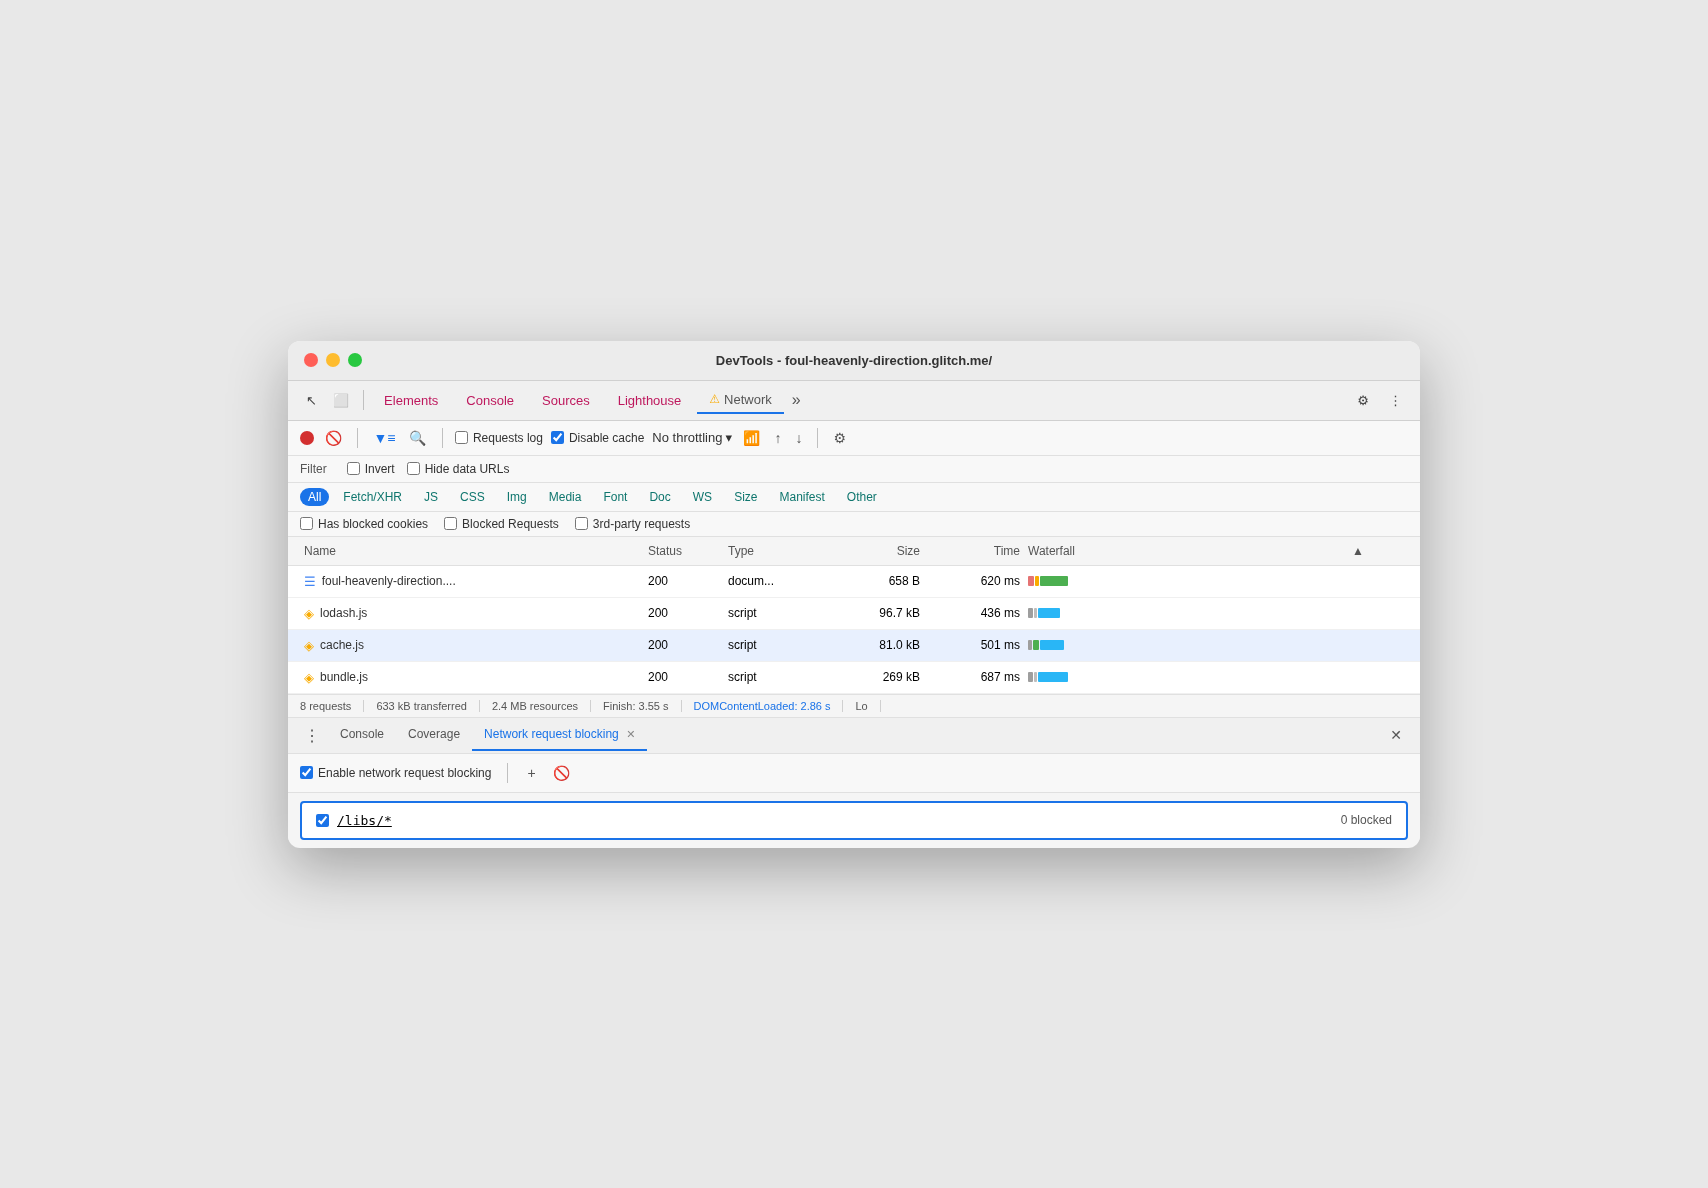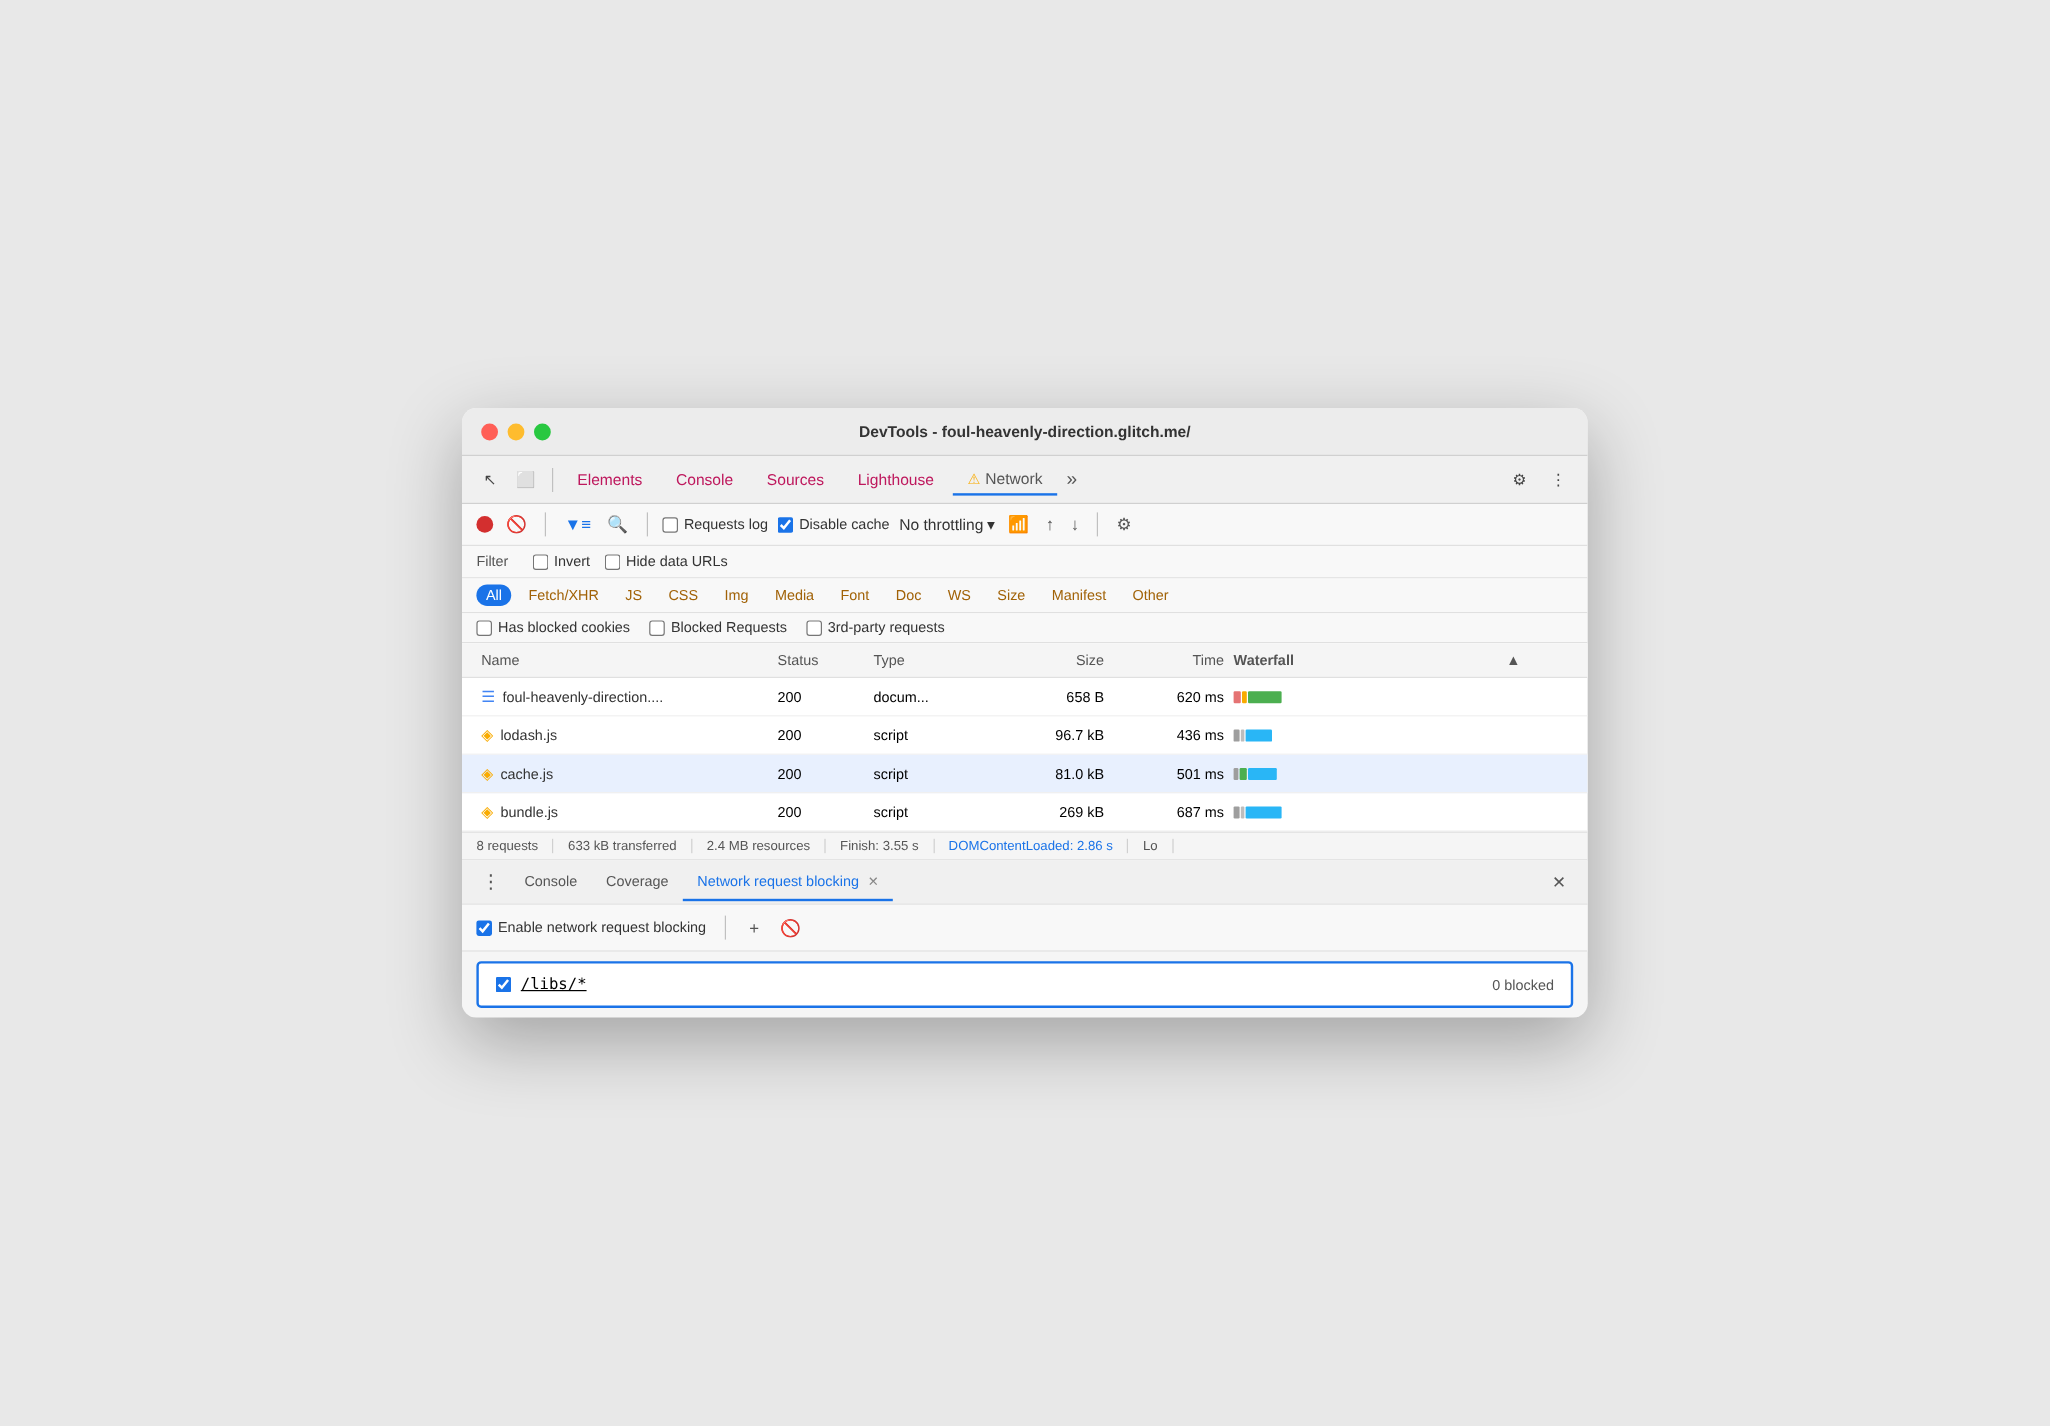--- a/index.html
+++ b/index.html
@@ -5,21 +5,21 @@
     * { box-sizing: border-box; margin: 0; padding: 0; }
     body {
       background: #e8e8e8;
       display: flex;
       justify-content: center;
       align-items: center;
       min-height: 100vh;
       font-family: -apple-system, BlinkMacSystemFont, 'Segoe UI', sans-serif;
     }
     .window {
-      width: 938px;
+      width: 1132px;
       background: #f5f5f5;
       border-radius: 12px;
       box-shadow: 0 20px 60px rgba(0,0,0,0.3);
       overflow: hidden;
     }
     .title-bar {
       background: #ececec;
       border-bottom: 1px solid #d0d0d0;
       padding: 12px 16px;
       display: flex;
@@ -175,21 +175,21 @@
       border-bottom: 1px solid #e0e0e0;
       padding: 5px 12px;
       display: flex;
       align-items: center;
       gap: 6px;
     }
     .type-btn {
       background: none;
       border: none;
       font-size: 12px;
-      color: #a16207;
+      color: #0f766e;
       cursor: pointer;
       padding: 2px 8px;
       border-radius: 12px;
     }
     .type-btn.active {
       background: #1a73e8;
       color: white;
     }
     
     .checkbox-filter-bar {
@@ -461,21 +461,21 @@
   </div>
 
   <div class="network-table">
 
     <div class="table-header">
       <div class="col">Name</div>
       <div class="col">Status</div>
       <div class="col">Type</div>
       <div class="col right">Size</div>
       <div class="col right">Time</div>
-      <div class="col" style="display:flex;align-items:center;justify-content:space-between;font-weight:bold;">
+      <div class="col" style="display:flex;align-items:center;justify-content:space-between;">
         <span>Waterfall</span>
         <span>▲</span>
       </div>
       <div class="col"></div>
     </div>
 
     <div class="table-row">
       <div class="col row-name">
         <span class="row-icon icon-document">☰</span>
         <span class="row-name-text">foul-heavenly-direction....</span>

